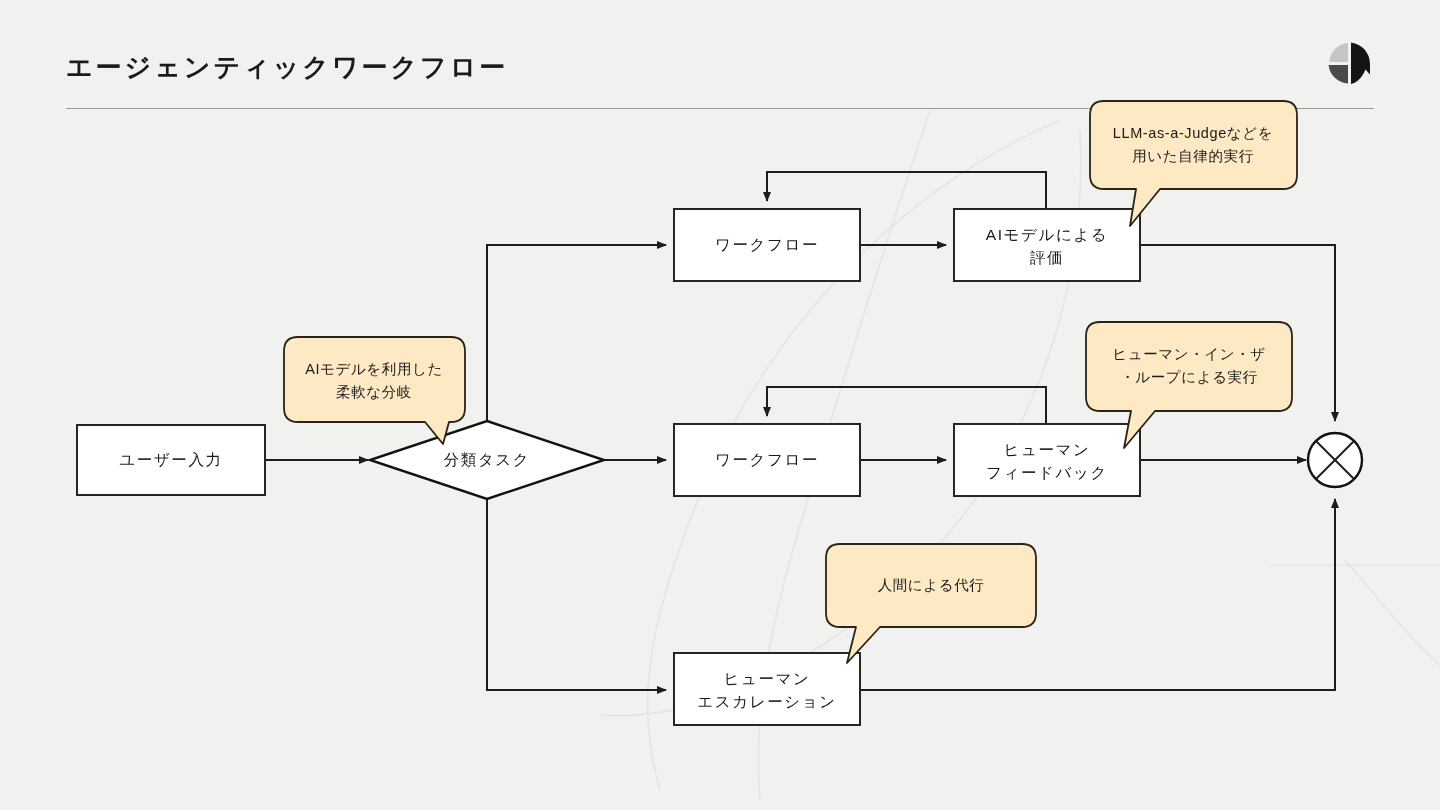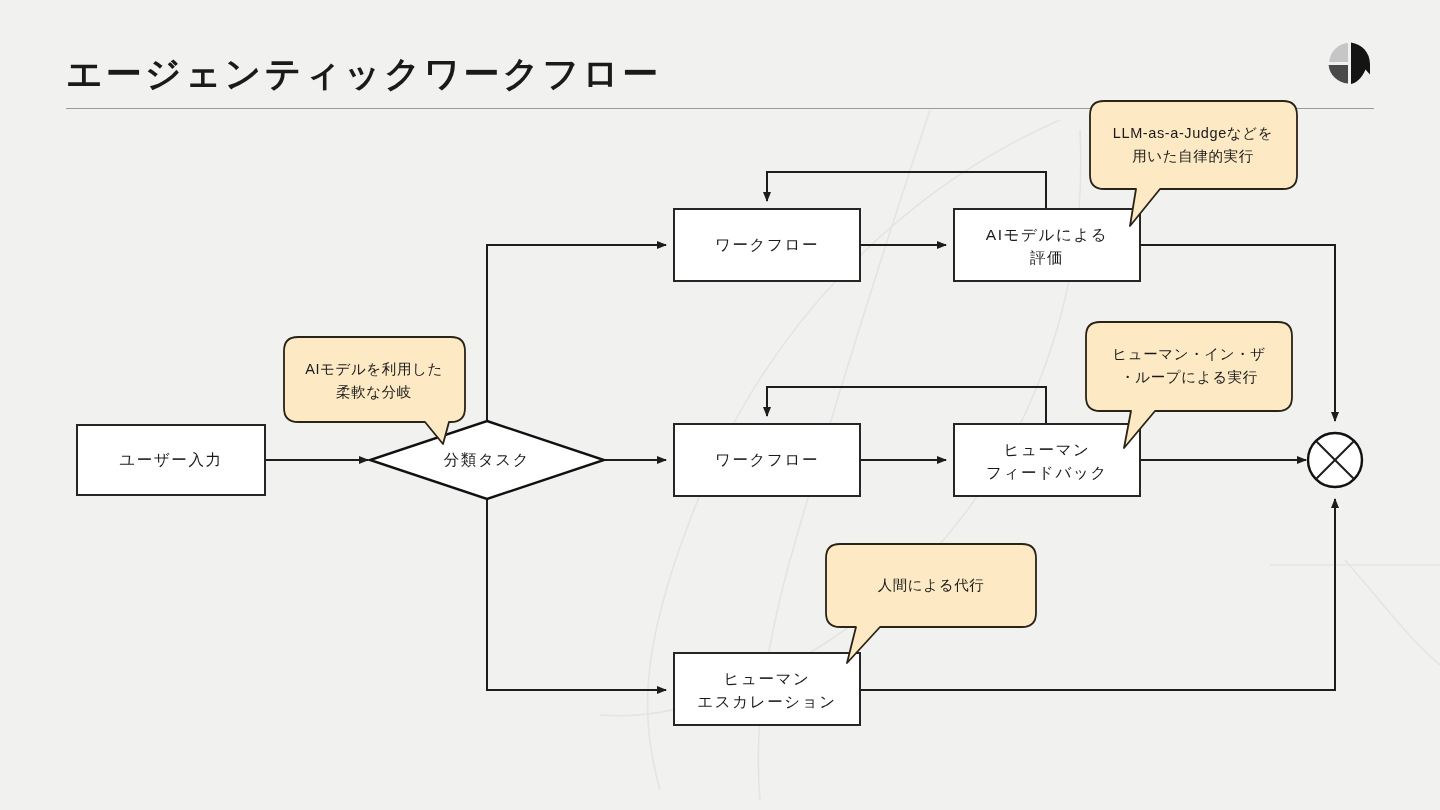--- a/index.html
+++ b/index.html
@@ -14,21 +14,21 @@
     height: 810px;
     background: #f1f1f0;
     font-family: "Liberation Sans", "DejaVu Sans", sans-serif;
     overflow: hidden;
   }
   
   #slide-title {
     position: absolute;
     left: 66px;
     top: 50px;
-    font-size: 36px;
+    font-size: 26px;
     font-weight: 700;
     color: #1a1a1a;
     letter-spacing: 3px;
     white-space: nowrap;
   }
   #title-rule {
     position: absolute;
     left: 66px;
     top: 108px;
     width: 1308px;

